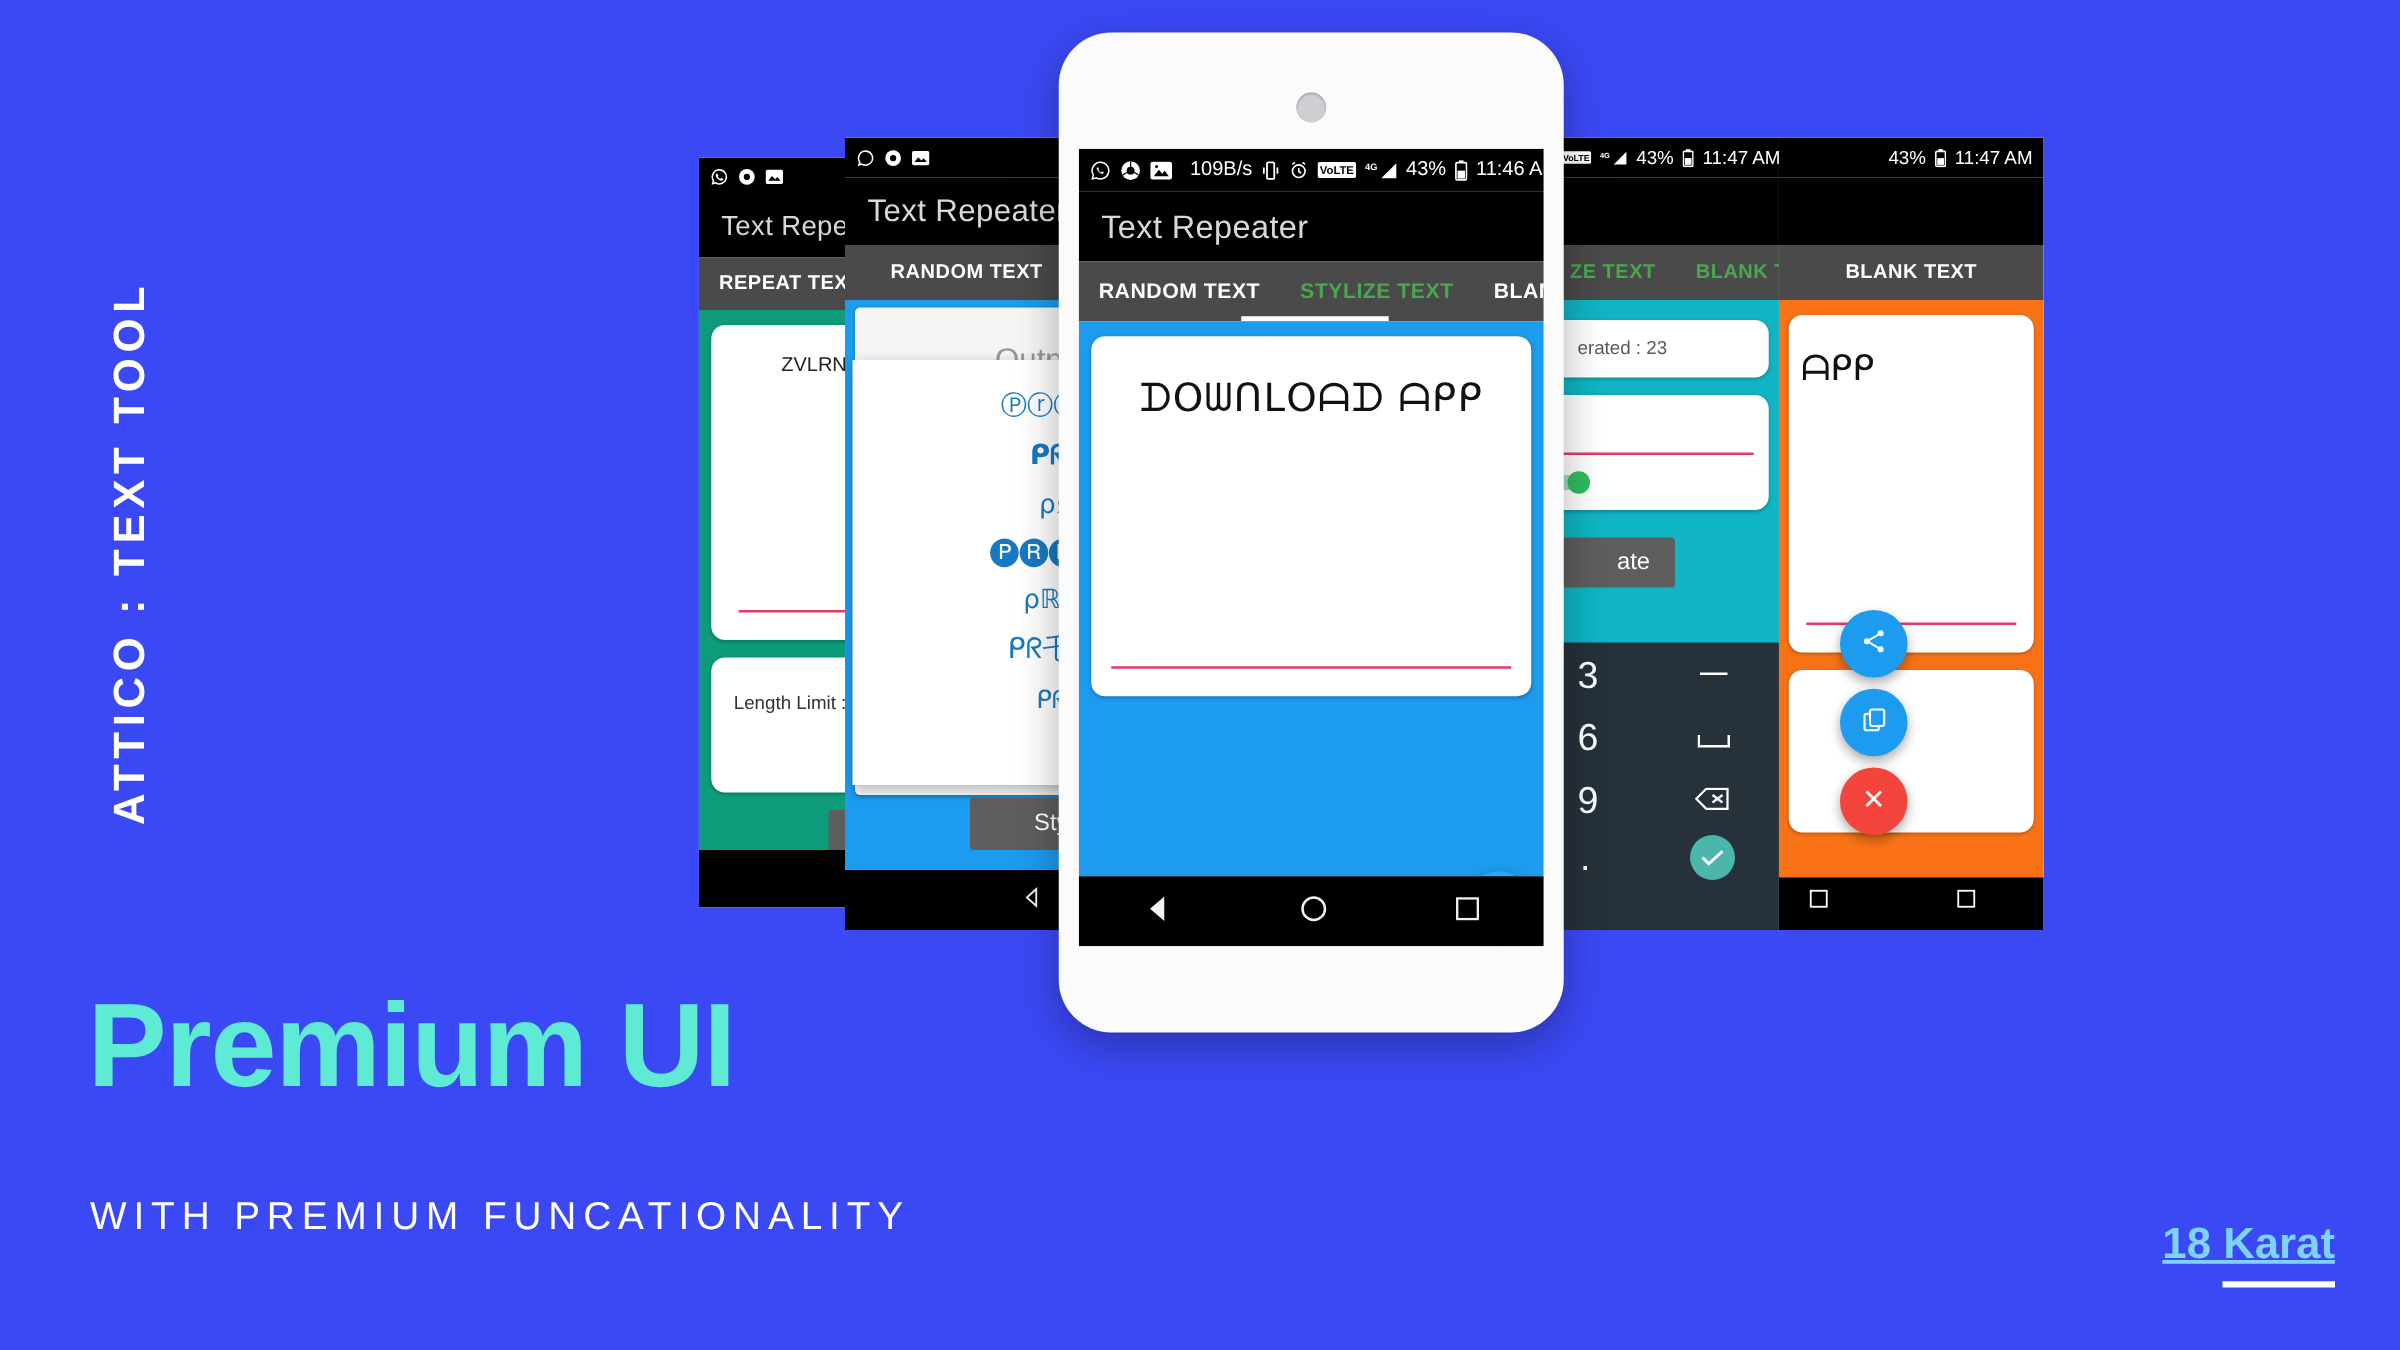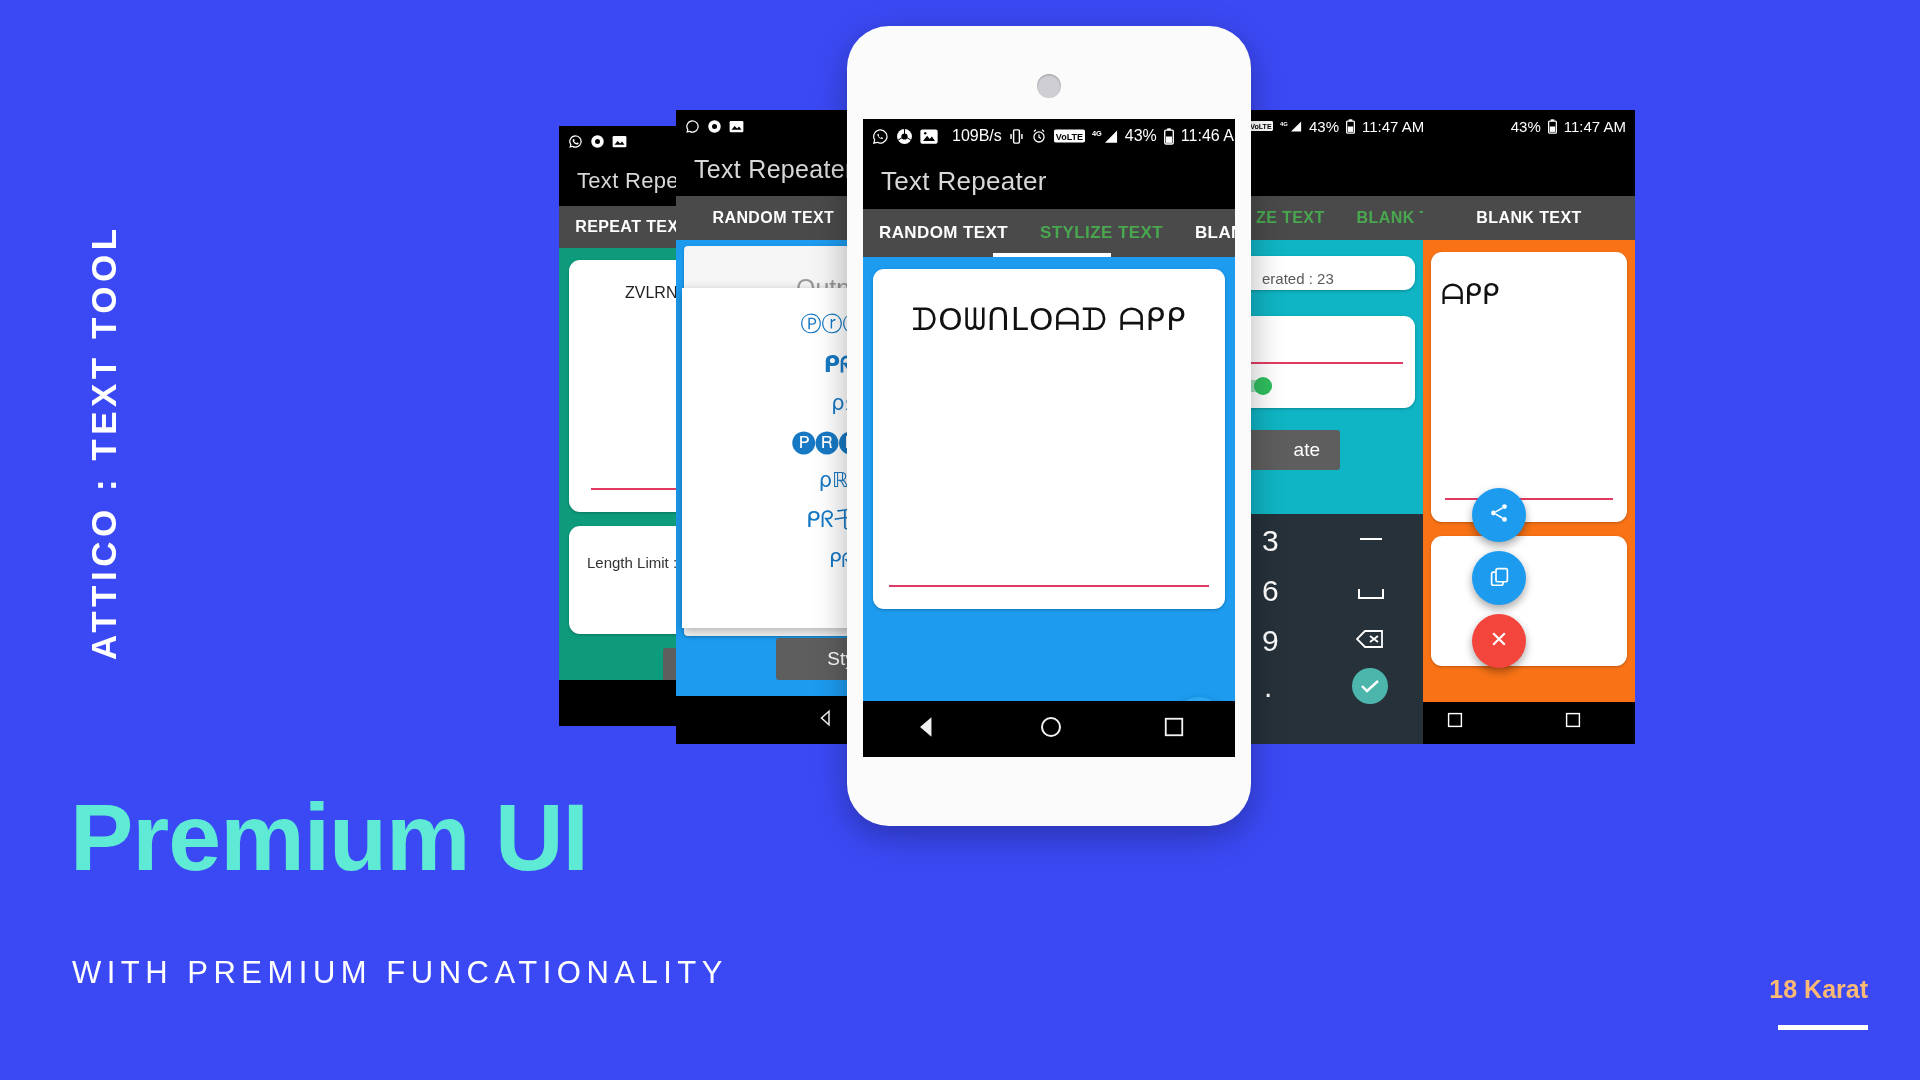--- a/index.html
+++ b/index.html
@@ -38,24 +38,25 @@
     position: absolute;
     left: 72px; top: 955px;
     color: #fff;
     font-size: 31px;
     font-weight: 500;
     letter-spacing: 5.5px;
   }
   #brand-karat {
     position: absolute;
     right: 52px; top: 975px;
-    color: #fdba74;
-    font-size: 25px;
+    color: #7dd3fc;
+    font-size: 35px;
     font-weight: bold;
     text-align: right;
+    text-decoration: underline;
   }
   #brand-rule {
     position: absolute;
     right: 52px; top: 1025px;
     width: 90px; height: 5px;
     background: #fff;
   }
 
   
   .phone { position: absolute; overflow: hidden; }
@@ -380,21 +381,21 @@
           </svg>
       </span>
       <span>11:47 AM</span>
     </div>
     <div class="appbar"></div>
     <div class="tabbar">
       <div class="tab active" style="flex:0 0 auto;">ZE TEXT</div>
       <div class="tab active" style="flex:0 0 auto;">BLANK TEXT</div>
     </div>
     <div class="body">
-      <div class="card" style="position:absolute;left:-30px;right:10px;top:16px;height:34px;">
+      <div class="card" style="position:absolute;left:-30px;right:10px;top:16px;height:46px;">
         <div style="position:absolute;left:52px;top:14px;font-size:15px;color:#5a5a5a;">erated :  23</div>
       </div>
       <div class="card" style="position:absolute;left:-30px;right:10px;top:76px;height:92px;">
         <div style="position:absolute;left:8px;top:12px;font-size:20px;color:#111;">23</div>
         <div style="position:absolute;left:38px;top:10px;width:2px;height:26px;background:#111;"></div>
         <div class="underline-pink" style="left:4px;right:12px;top:46px;"></div>
         <div style="position:absolute;left:22px;top:62px;width:44px;height:16px;">
           <div style="position:absolute;left:0;top:2px;width:40px;height:12px;border-radius:6px;background:#a5dcc0;"></div>
           <div style="position:absolute;left:22px;top:-1px;width:18px;height:18px;border-radius:50%;background:#2fbe5e;"></div>
         </div>
@@ -558,21 +559,21 @@
 
     <div class="tabbar">
       <div class="tab">RANDOM TEXT</div>
       <div class="tab active" style="position:relative;">STYLIZE TEXT</div>
       <div class="tab">BLANK TEXT</div>
     </div>
     <div style="position:absolute;left:130px;width:118px;top:134px;height:4px;background:#fff;"></div>
 
     <div class="body">
 
-      <div class="card" style="position:absolute;left:10px;right:10px;top:12px;height:340px;">
+      <div class="card" style="position:absolute;left:10px;right:10px;top:12px;height:288px;">
         <div class="styled-out" style="position:absolute;left:0;right:0;top:32px;text-align:center;font-size:31px;letter-spacing:1px;">ᗪOᗯᑎᒪOᗩᗪ ᗩᑭᑭ</div>
         <div class="underline-pink" style="left:16px;right:16px;bottom:22px;"></div>
       </div>
 
 
       <div class="flatbtn" style="position:absolute;left:112px;width:152px;top:450px;height:44px;">Stylize</div>
 
       <div class="fab" style="right:8px;top:440px;width:56px;height:56px;background:#2BA7F1;font-size:30px;font-weight:300;line-height:1;">
         <span>+</span>
       </div>

